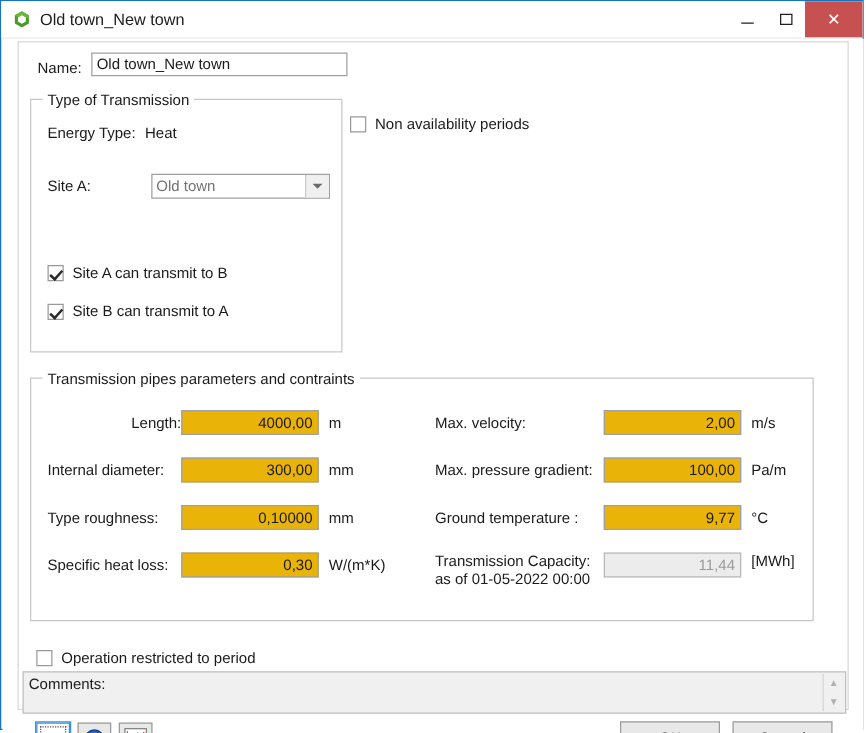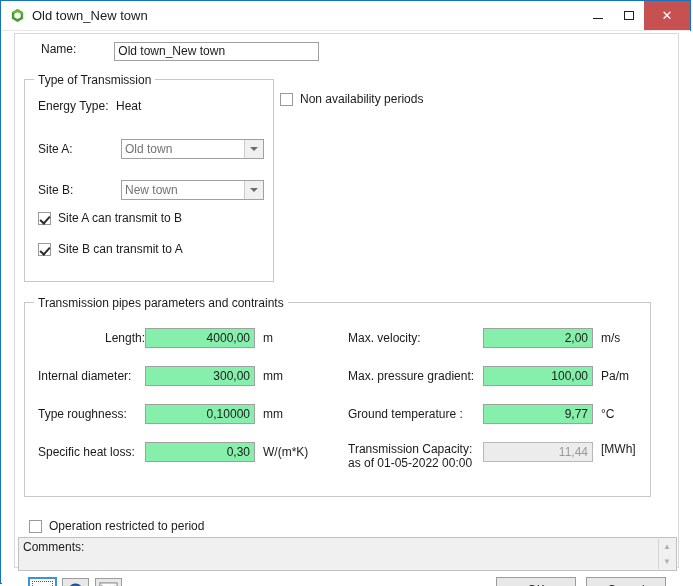--- a/index.html
+++ b/index.html
@@ -61,22 +61,22 @@
   }
   .panel {
     position: absolute; left: 12px; top: 2px;
     width: 665px; height: 535px;
     border: 1px solid #d8d8d8;
     box-sizing: border-box;
     background: #ffffff;
   }
   
   .name-row {
-    position: absolute; left: 26px; top: 8px;
-    display: flex; align-items: flex-start; gap: 30px;
+    position: absolute; left: 15px; top: 8px;
+    display: flex; align-items: flex-end;
   }
   .name-label { font-size: 12px; color: #1a1a1a; }
   .name-input {
     margin-left: 8px;
     width: 205px; height: 19px;
     border: 1px solid #a0a0a0;
     background: #ffffff;
     box-sizing: border-box;
     font-family: "Liberation Sans", sans-serif;
     font-size: 12px; color: #1a1a1a;
@@ -145,21 +145,21 @@
     border: solid #2b2b2b;
     border-width: 0 2px 2px 0;
     transform: rotate(42deg);
   }
   .cb-label { margin-left: 7px; font-size: 12px; color: #1a1a1a; white-space: nowrap; }
 
   
   .num {
     width: 110px; height: 20px;
     border: 1px solid #a0a0a0;
-    background: #86efac;
+    background: #eab308;
     box-sizing: border-box;
     font-size: 12px; color: #1a1a1a;
     text-align: right;
     padding: 0 4px; line-height: 18px;
     white-space: nowrap; overflow: hidden;
   }
   .num.disabled {
     background: #ececec;
     border-color: #b8b8b8;
     color: #9a9a9a;
@@ -266,29 +266,20 @@
         <div class="row" style="left:13px; top:59px;">
           <span class="lbl" style="width:83px;">Site A:</span>
           <div class="combo">
             <div class="combo-text">Old town</div>
             <div class="combo-btn">
               <span class="chev"></span>
             </div>
           </div>
         </div>
 
-        <div class="row" style="left:13px; top:100px;">
-          <span class="lbl" style="width:83px;">Site B:</span>
-          <div class="combo">
-            <div class="combo-text">New town</div>
-            <div class="combo-btn">
-              <span class="chev"></span>
-            </div>
-          </div>
-        </div>
 
         <div class="row cb-wrap" style="left:13px; top:131px;">
           <span class="cb checked"></span>
           <span class="cb-label">Site A can transmit to B</span>
         </div>
 
         <div class="row cb-wrap" style="left:13px; top:162px;">
           <span class="cb checked"></span>
           <span class="cb-label">Site B can transmit to A</span>
         </div>

